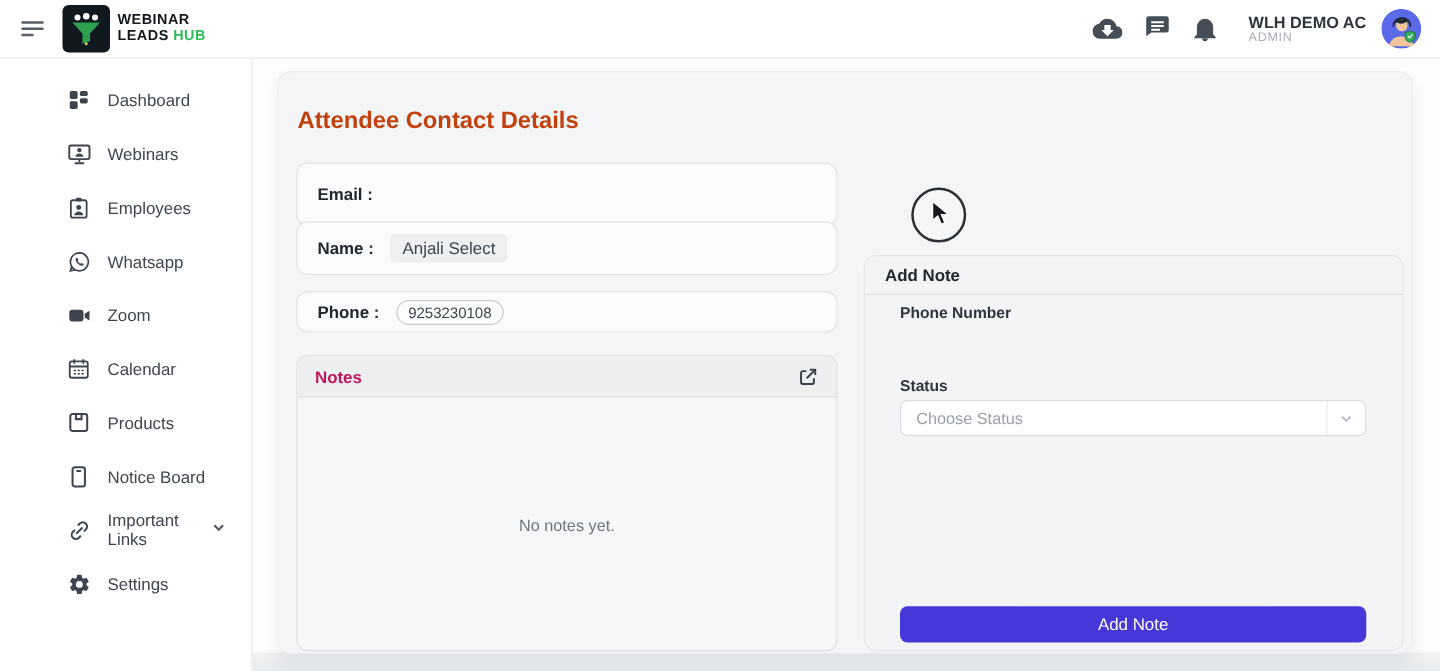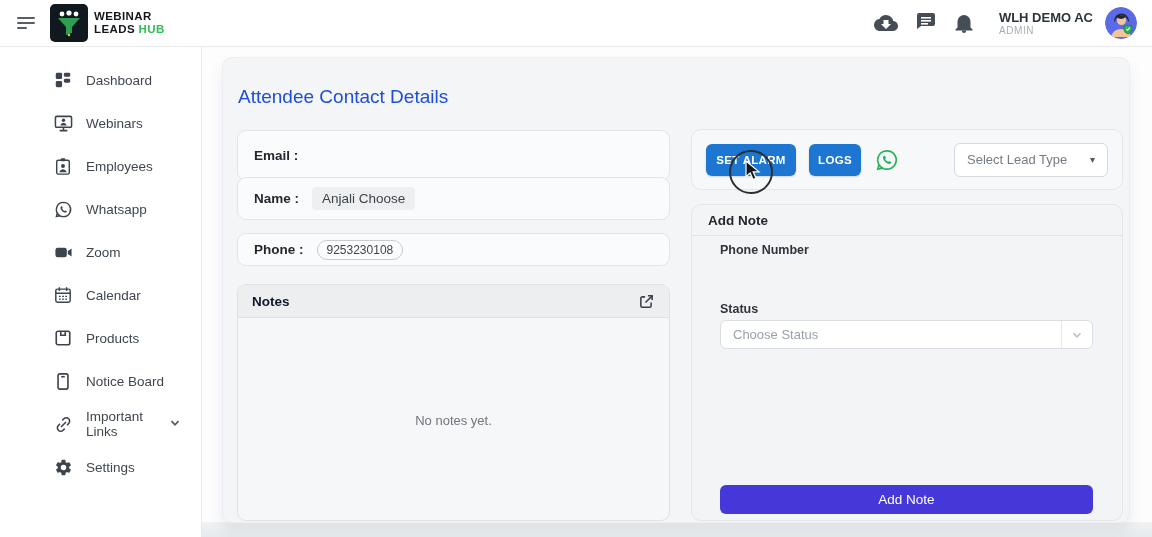--- a/index.html
+++ b/index.html
@@ -33,34 +33,34 @@
   .side-item .icn { width:20px; height:20px; flex:0 0 20px; display:flex; align-items:center; justify-content:center; color:#3d444d; }
   .side-item .lbl { margin-left:13px; font-size:13.5px; color:#3f464f; }
   .side-item .chev { margin-left:auto; margin-right:12px; color:#555c63; }
 
   
   .main-bg { position:absolute; left:202px; top:47px; width:950px; height:490px; background:#fdfdfe; }
   .bottom-band { position:absolute; left:202px; top:522px; width:950px; height:15px;
     background:linear-gradient(#f0f2f4,#e7eaec); }
   .card { position:absolute; left:222px; top:57px; width:908px; height:466px; background:#f4f5f7;
     border:1px solid #eceef1; border-radius:10px; box-shadow:0 8px 14px rgba(40,50,60,.08); }
-  .page-title { position:absolute; left:15px; top:28px; font-size:19px; font-weight:400; color:#1d4ed8;text-align:center; }
+  .page-title { position:absolute; left:15px; top:28px; font-size:19px; font-weight:700; color:#c2410c;text-align:center; }
 
   .info-row { position:absolute; left:14px; width:433px; background:#fafbfc; border:1px solid #e2e5e8;
     border-radius:9px; display:flex; align-items:center; padding-left:16px; }
   .info-label { font-size:13.5px; font-weight:700; color:#23282e; margin-right:13px; }
   .val-hl { font-size:13.5px; color:#3d444c; background:#edeff0; padding:4px 10px; border-radius:4px; }
   .val-pill { font-size:12px; color:#3d444c; border:1px solid #c6ccd1; background:#fcfdfd;
     padding:2px 9px; border-radius:999px; }
 
   .notes { position:absolute; left:14px; top:226px; width:433px; height:237px; border:1px solid #dfe2e5;
     border-radius:9px; overflow:hidden; background:#f6f7f9; }
   .notes-head { height:33px; background:#eceef0; border-bottom:1px solid #dfe2e5; display:flex;
     align-items:center; padding:0 14px; }
-  .notes-title { font-size:13.5px; font-weight:700; color:#0f172a; }
+  .notes-title { font-size:13.5px; font-weight:700; color:#be185d; }
   .notes-open { margin-left:auto; width:17px; height:17px; cursor:pointer; color:#3a4149; }
   .notes-body { height:204px; display:flex; align-items:center; justify-content:center; }
   .notes-empty { font-size:13px; color:#6f767d; }
 
   .action-bar { position:absolute; left:468px; top:71px; width:432px; height:61px; background:#f7f8fa;
     border:1px solid #e4e7ea; border-radius:10px; display:flex; align-items:center; padding:0 14px; }
   .btn-blue { height:32px; border:none; border-radius:6px; background:#1d76d2; color:#fff;
     font-family:inherit; font-size:11.5px; font-weight:700; letter-spacing:.3px; cursor:pointer;
     box-shadow:0 1px 2px rgba(0,0,0,.15); }
   .btn-alarm { width:90px; margin-right:13px; }
@@ -249,21 +249,21 @@
 <div class="bottom-band"></div>
 
 <div class="card">
   <div class="page-title">Attendee Contact Details</div>
 
   <div class="info-row" style="top:72px; height:51px;gap:34px;">
     <span class="info-label">Email :</span>
   </div>
   <div class="info-row" style="top:119px; height:43px;">
     <span class="info-label">Name :</span>
-    <span class="val-hl">Anjali Choose</span>
+    <span class="val-hl">Anjali Select</span>
   </div>
   <div class="info-row" style="top:175px; height:33px;">
     <span class="info-label">Phone :</span>
     <span class="val-pill">9253230108</span>
   </div>
 
   <div class="notes">
     <div class="notes-head">
       <span class="notes-title">Notes</span>
       <span class="notes-open">
@@ -272,34 +272,20 @@
             <path d="M20 4l-9.5 9.5"></path>
             <path d="M18.5 13.5V18a2 2 0 01-2 2H6a2 2 0 01-2-2V7.5a2 2 0 012-2H10"></path>
           </svg>
       </span>
     </div>
     <div class="notes-body">
       <span class="notes-empty">No notes yet.</span>
     </div>
   </div>
 
-  <div class="action-bar">
-    <button class="btn-blue btn-alarm">SET ALARM</button>
-    <button class="btn-blue btn-logs">LOGS</button>
-    <span class="wa-btn">
-      <svg width="24" height="24" viewBox="0 0 24 24" fill="none" stroke="#25b357" stroke-width="1.7">
-          <path d="M12 2.8a9.2 9.2 0 11-8 13.8L2.8 21.2l4.7-1.1A9.2 9.2 0 0112 2.8z"></path>
-          <path d="M8.7 8.1c.6-.6 1.2-.4 1.5.2l.6 1.2c.2.5-.3 1-.6 1.4.7 1.3 1.6 2.2 2.9 2.9.4-.3.9-.8 1.4-.6l1.2.6c.6.3.8.9.2 1.5-2.9 2.9-10.1-4.3-7.2-7.2z" fill="#25b357" stroke="none"></path>
-        </svg>
-    </span>
-    <div class="lead-select">
-      <span class="txt">Select Lead Type</span>
-      <span class="caret">▾</span>
-    </div>
-  </div>
 
   <div class="add-note">
     <div class="an-head">
       <span class="an-title">Add Note</span>
     </div>
     <span class="fld-label" style="top:38px;">Phone Number</span>
     <span class="fld-label" style="top:97px;">Status</span>
     <div class="dd" style="top:115px;">
       <span class="ph">Choose Status</span>
       <span class="dd-right">

